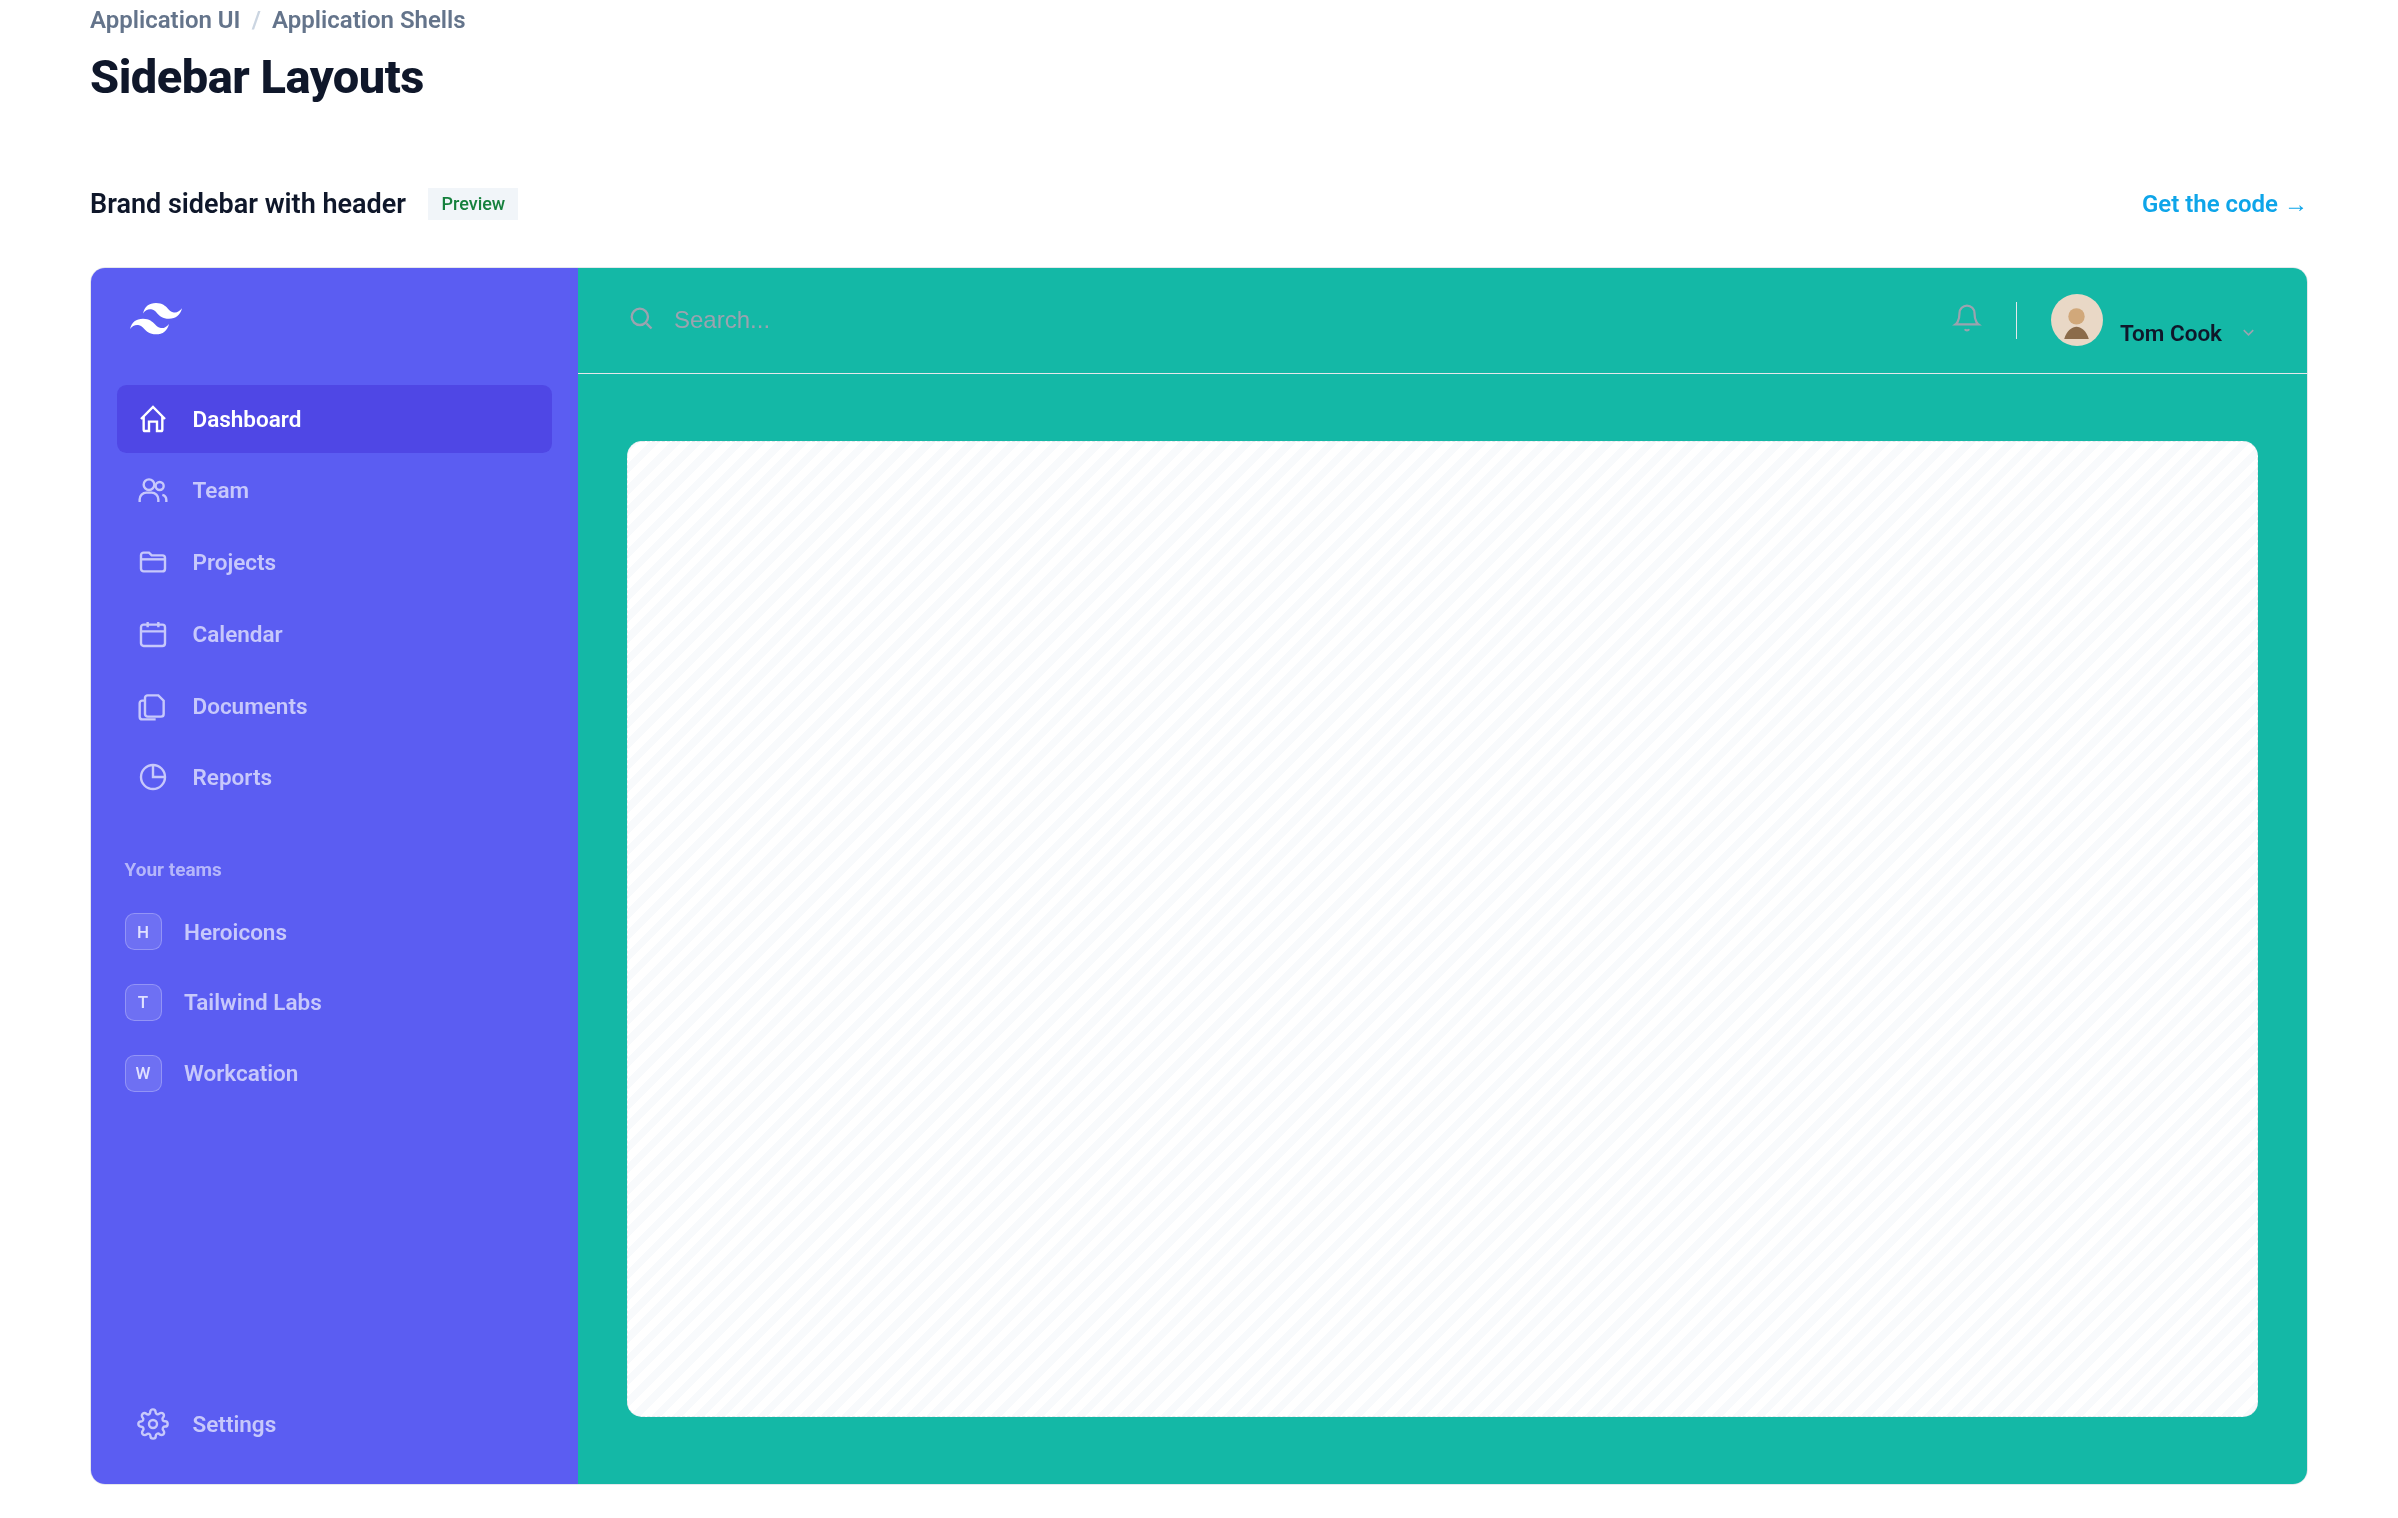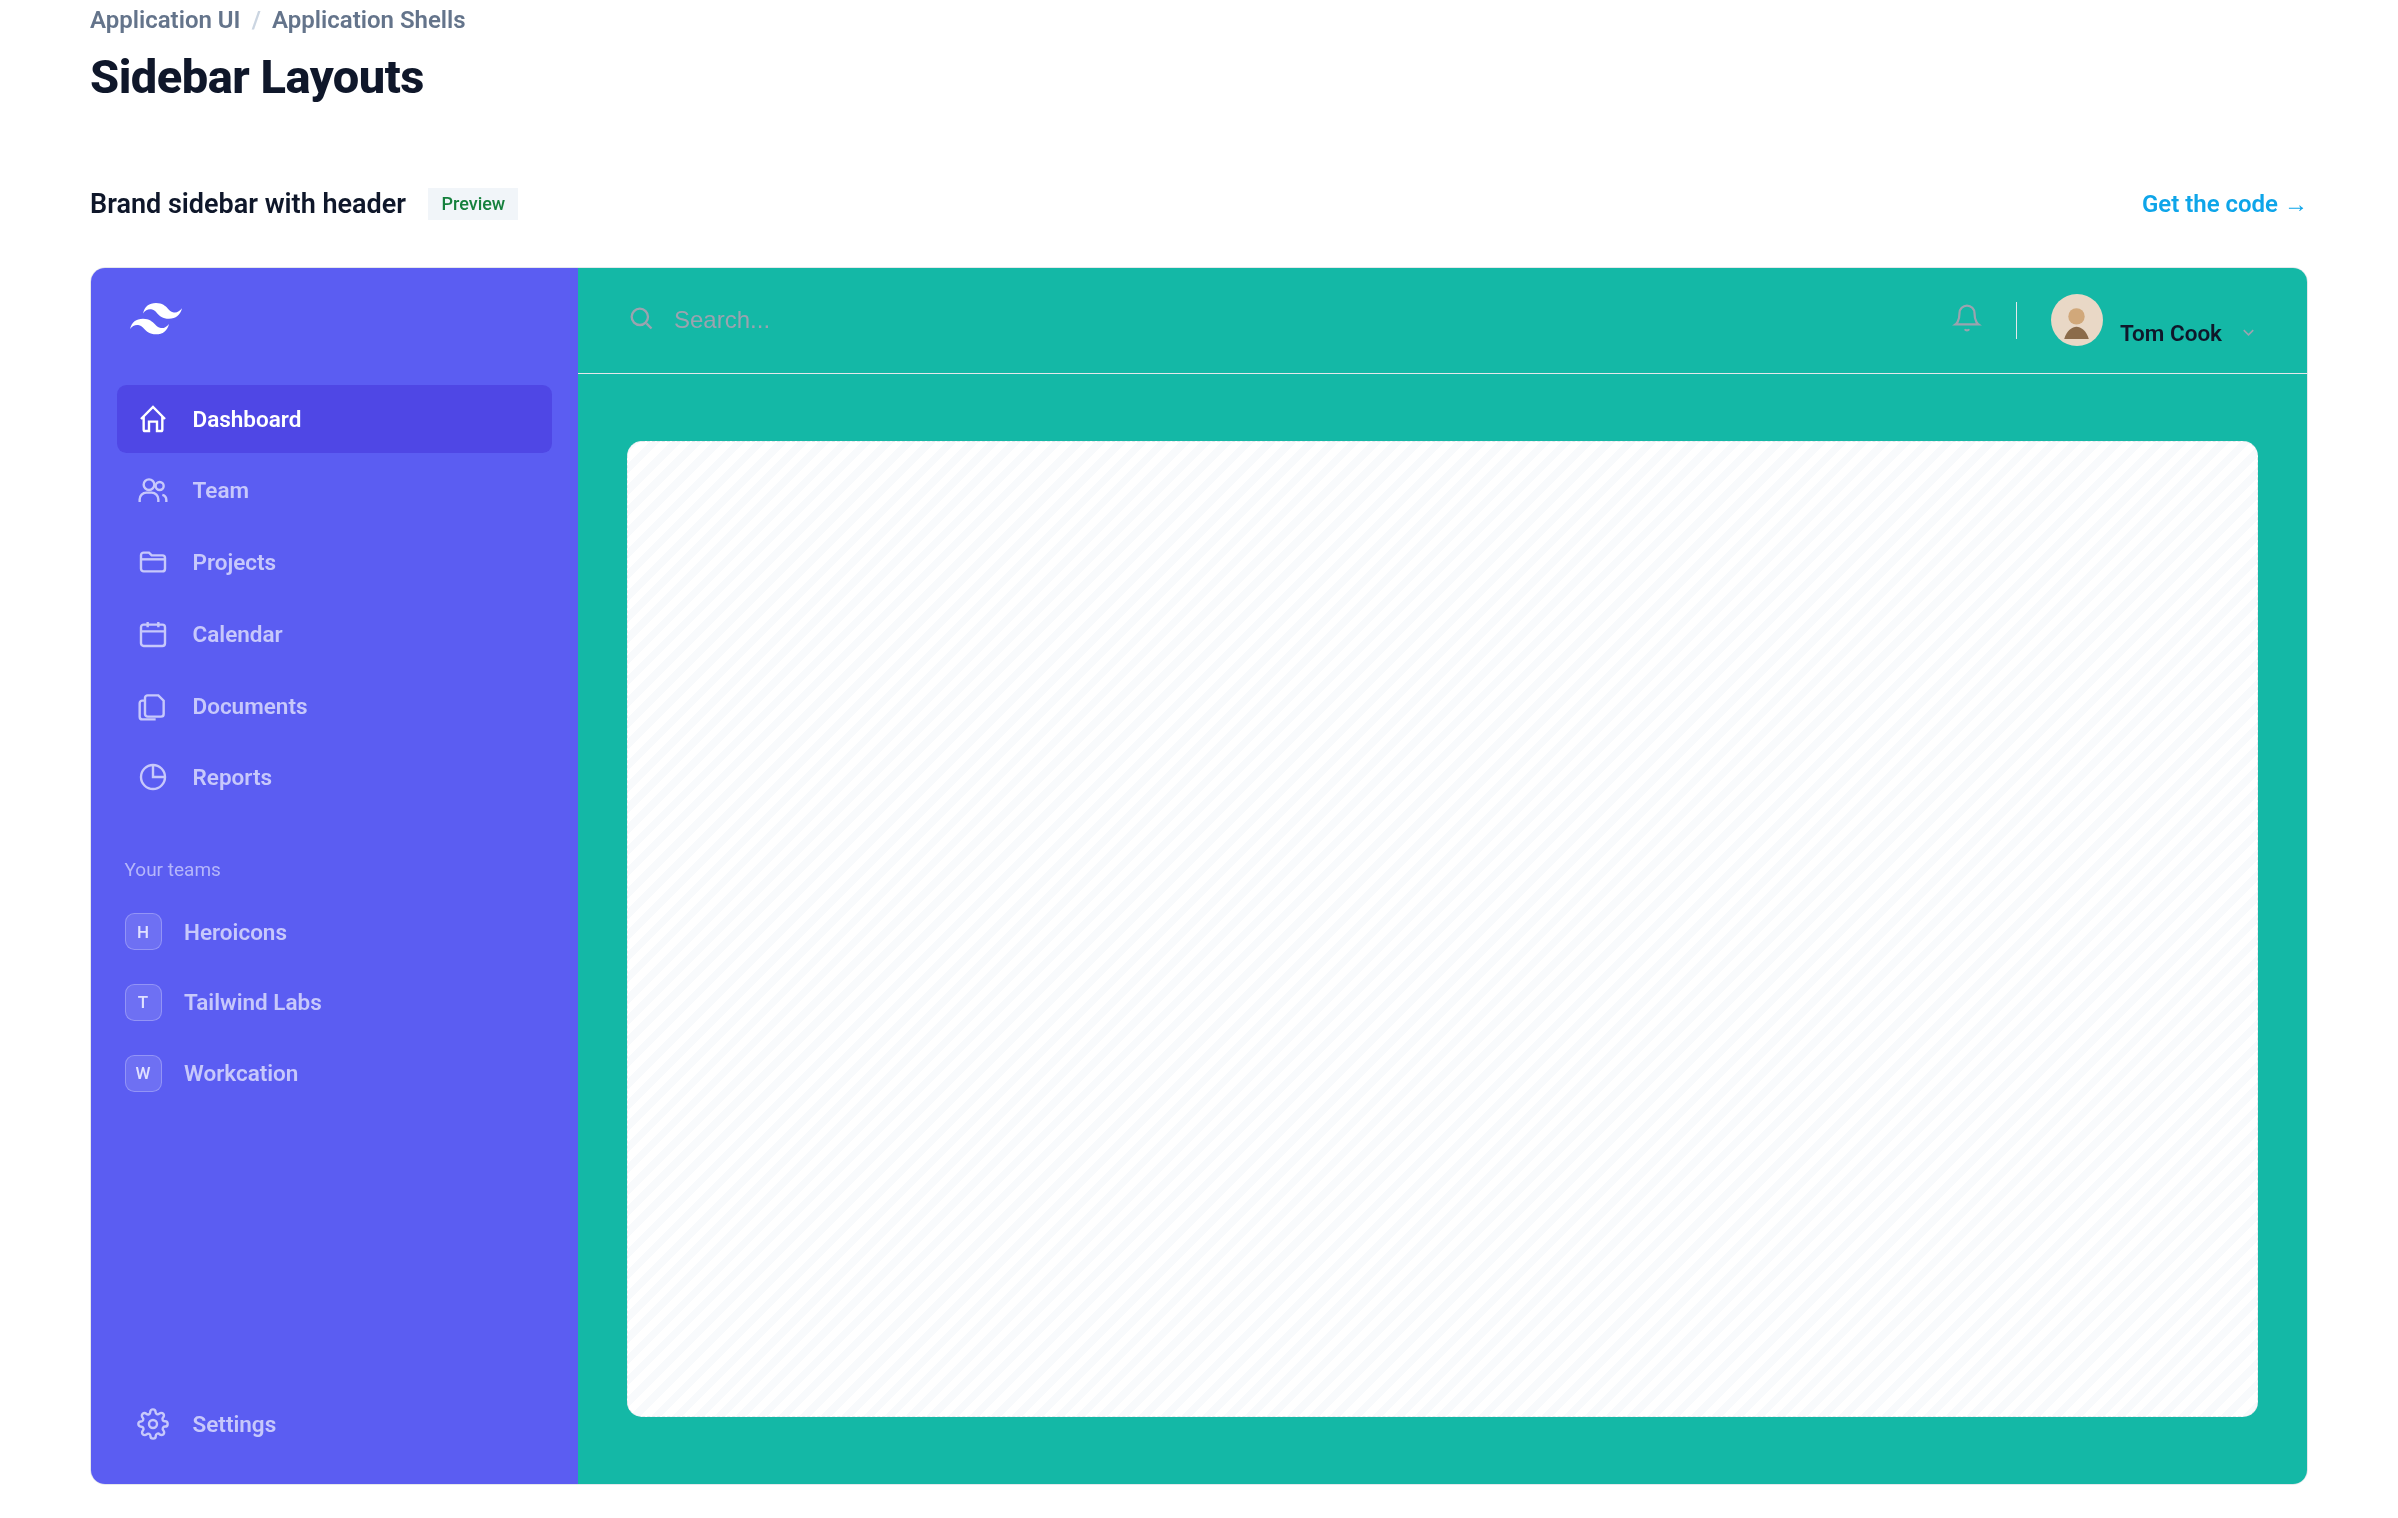--- a/index.html
+++ b/index.html
@@ -133,21 +133,21 @@
   height: 34px;
   flex-shrink: 0;
   display: flex;
   align-items: center;
   justify-content: center;
 }
 
 .section-label {
   color: #b5b6fa;
   font-size: 19px;
-  font-weight: 400;
+  font-weight: 700;
   margin-top: 47px;
   margin-bottom: 17px;
   padding-left: 7.5px;
 }
 
 .team-item {
   display: flex;
   align-items: center;
   gap: 22.5px;
   padding: 15px 7.5px;

